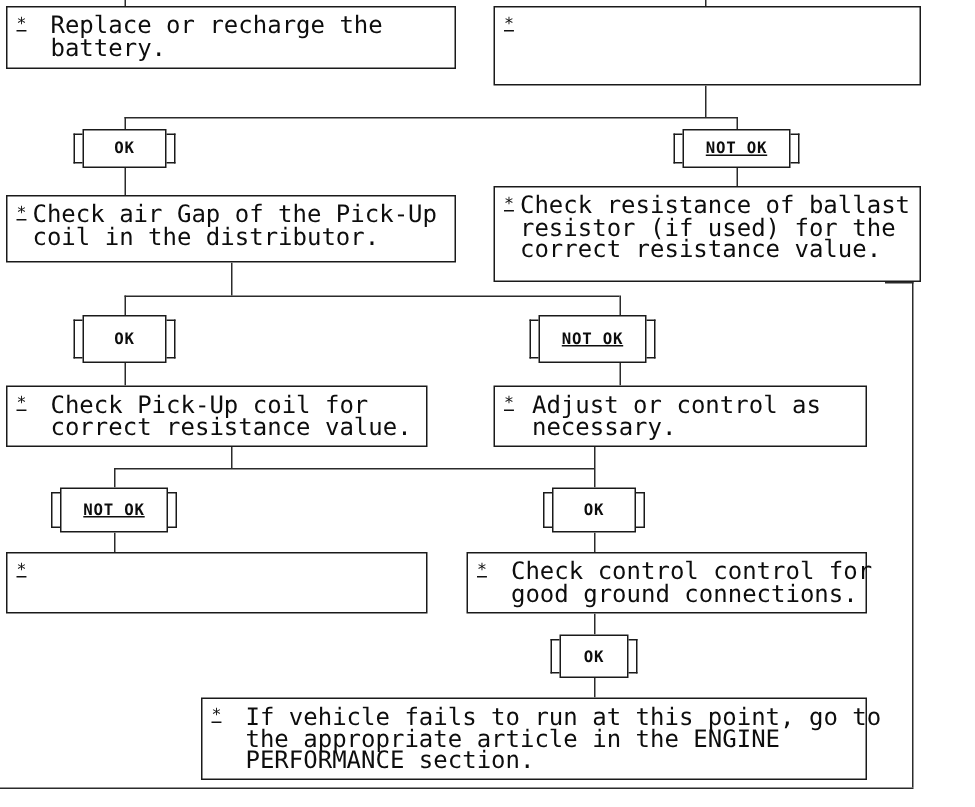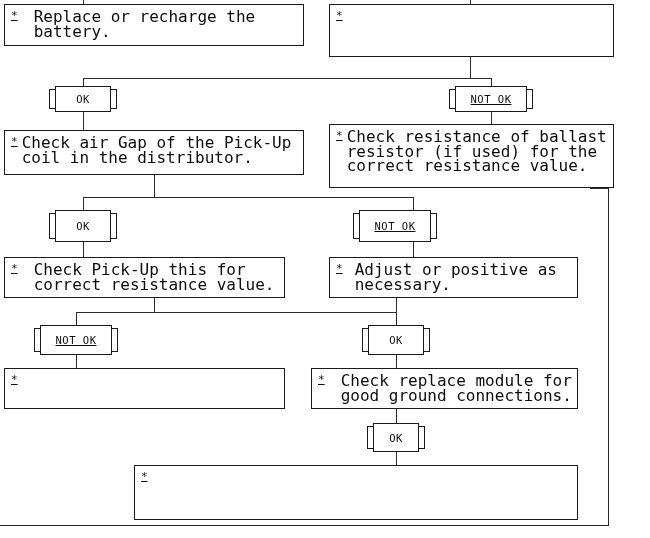--- a/index.html
+++ b/index.html
@@ -70,21 +70,21 @@
     bottom: 0;
     border: 1px solid #1a1a1a;
     background: #ffffff;
     display: flex;
     align-items: center;
     justify-content: center;
   }
   .chip .lbl {
     font-family: "DejaVu Sans Mono", monospace;
     font-size: 10.5px;
-    font-weight: normal;
+    font-weight: bold;
     color: #0d0d0d;
     letter-spacing: 0.5px;
     white-space: pre;
   }
   .chip.underlined .lbl { text-decoration: underline; }
   
   .chip .wing {
     position: absolute;
     top: 3px;
     bottom: 3px;
@@ -154,42 +154,45 @@
 
   <div class="step" style="left:329px; top:124px; width:285px; height:64px;">
     <span class="bullet">*</span>
     <span class="txt">Check resistance of ballast
 resistor (if used) for the
 correct resistance value.</span>
   </div>
 
   <div class="step" style="left:4px; top:257px; width:281px; height:41px;">
     <span class="bullet">*</span>
-    <span class="txt" style="margin-left:12px;">Check Pick-Up this for
+    <span class="txt" style="margin-left:12px;">Check Pick-Up coil for
 correct resistance value.</span>
   </div>
 
   <div class="step" style="left:329px; top:257px; width:249px; height:41px;">
     <span class="bullet">*</span>
-    <span class="txt" style="margin-left:8px;">Adjust or positive as
+    <span class="txt" style="margin-left:8px;">Adjust or control as
 necessary.</span>
   </div>
 
   <div class="step" style="left:4px; top:368px; width:281px; height:41px;">
     <span class="bullet">*</span>
   </div>
 
   <div class="step" style="left:311px; top:368px; width:267px; height:41px;">
     <span class="bullet">*</span>
-    <span class="txt" style="margin-left:12px;">Check replace module for
+    <span class="txt" style="margin-left:12px;">Check control control for
 good ground connections.</span>
   </div>
 
   <div class="step" style="left:134px; top:465px; width:444px; height:55px;">
     <span class="bullet">*</span>
+    <span class="txt" style="margin-left:12px;">If vehicle fails to run at this point, go to
+the appropriate article in the ENGINE
+PERFORMANCE section.</span>
   </div>
 
   <div class="chip" style="left:48px; top:86px; width:70px; height:26px;">
     <span class="wing left"></span>
     <span class="wing right"></span>
     <span class="inner">
       <span class="lbl">OK</span>
     </span>
   </div>
 

